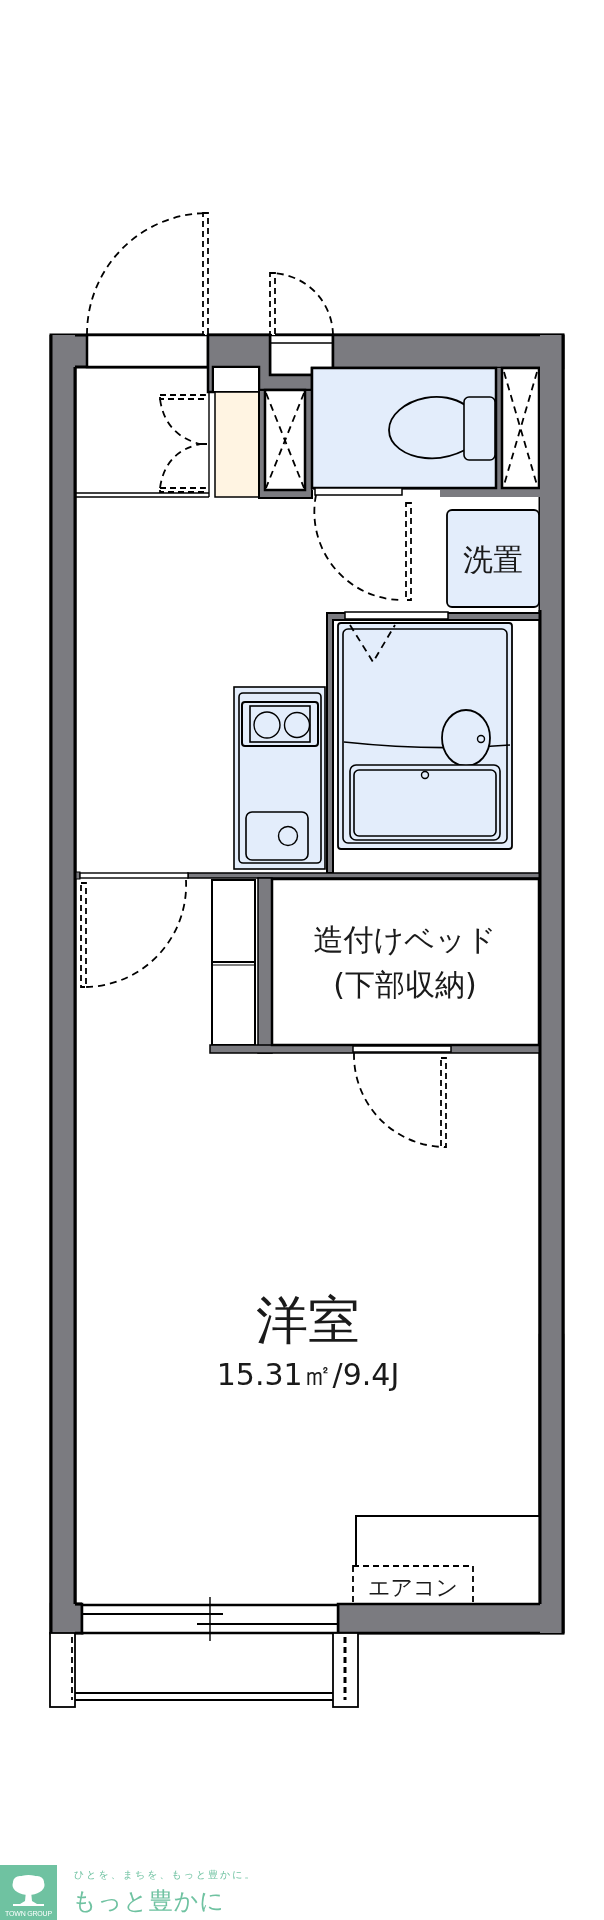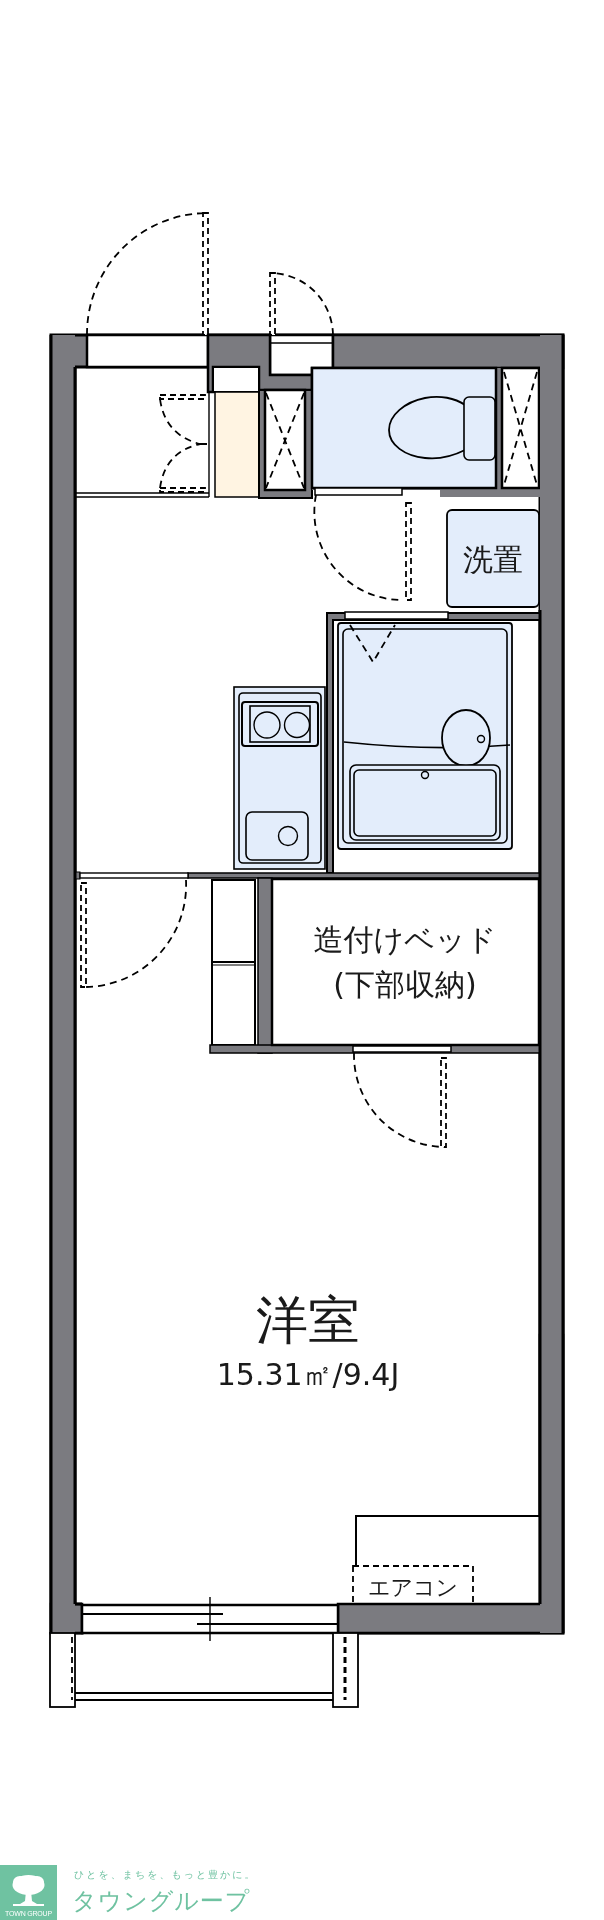--- a/index.html
+++ b/index.html
@@ -220,13 +220,13 @@
   <svg class="logo-tree" viewBox="0 0 35 34">
     <ellipse cx="17.5" cy="12" rx="16" ry="10" fill="#ffffff"></ellipse>
     <ellipse cx="9" cy="9" rx="7" ry="6" fill="#ffffff"></ellipse>
     <ellipse cx="26" cy="9" rx="7" ry="6" fill="#ffffff"></ellipse>
     <path d="M15 18 L20 18 L21 28 L26 31 L9 31 L14 28 Z" fill="#ffffff"></path>
     <rect x="2" y="31" width="31" height="2" fill="#ffffff"></rect>
   </svg>
   <div class="logo-caption">TOWN GROUP</div>
 </div>
 <div class="tagline">ひとを、まちを、もっと豊かに。</div>
-<div class="brand">タウングループ</div>
+<div class="brand">もっと豊かに</div>
 
 </body></html>

